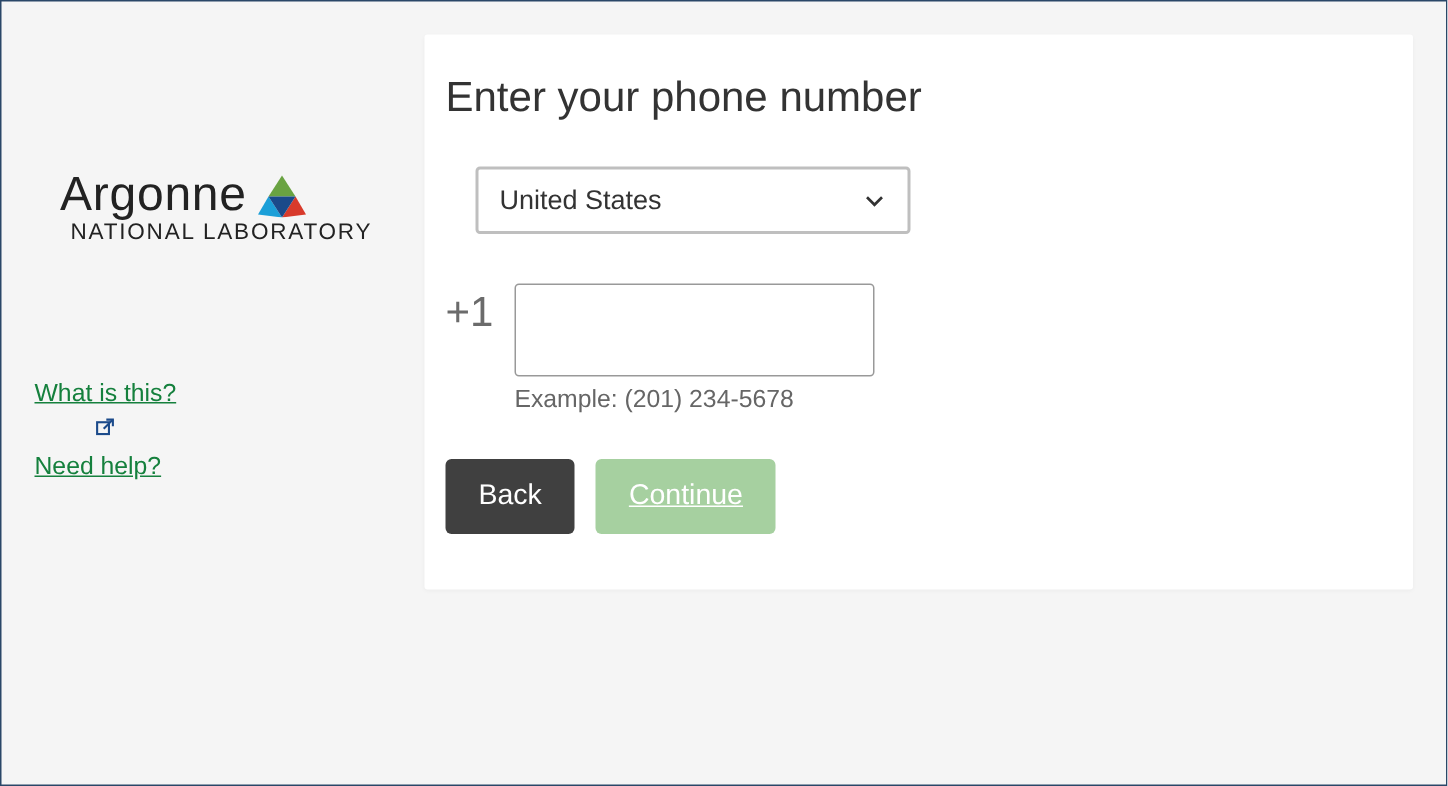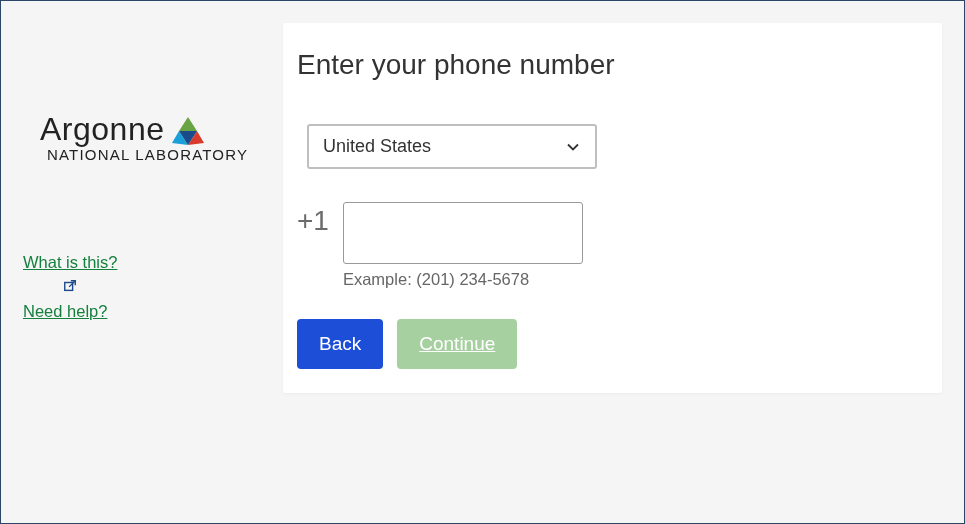--- a/index.html
+++ b/index.html
@@ -70,24 +70,24 @@
       background: #fff;
       border-radius: 2px;
       box-shadow: 0 1px 3px rgba(0,0,0,0.04);
       padding: 26px 30px 30px 14px;
       height: 370px;
     }
     .heading {
       font-size: 28px;
       color: #333;
       font-weight: 400;
-      margin-bottom: 43px;
+      margin-bottom: 30px;
     }
     .country-select {
-      margin-left: 10px;
+      margin-left: 20px;
       width: 290px;
       position: relative;
       margin-bottom: 22px;
     }
     .country-select .shell {
       border: 2px solid #bfbfbf;
       border-radius: 3px;
       padding: 10px 14px;
       font-size: 18px;
       color: #333;
@@ -134,21 +134,21 @@
       gap: 14px;
     }
     .btn {
       border: none;
       border-radius: 4px;
       padding: 14px 22px;
       font-size: 19px;
       cursor: pointer;
     }
     .btn-back {
-      background: #1d4ed8;
+      background: #404040;
       color: #fff;
     }
     .btn-continue {
       background: #a6d0a0;
       color: #fff;
       text-decoration: underline;
     }
   </style>
 </head>
 <body>

